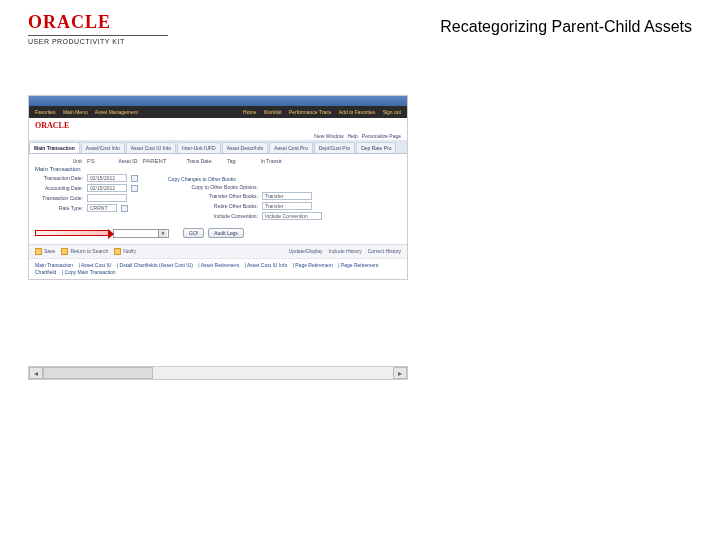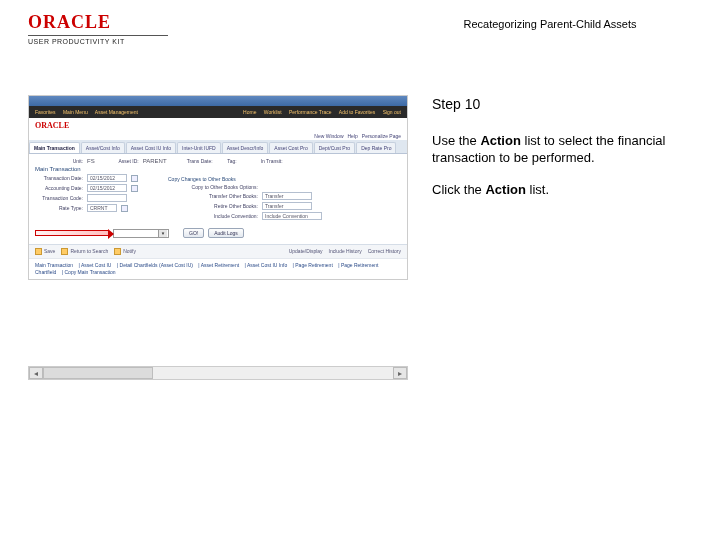--- a/index.html
+++ b/index.html
@@ -31,24 +31,24 @@
   .brand-sub {
     font-size: 7px;
     letter-spacing: 0.5px;
     color: #222;
     border-top: 1px solid #555;
     margin-top: 2px;
     padding-top: 2px;
   }
   .title-area {
     flex: 1;
-    text-align: center;
+    text-align: right;
     padding-left: 240px;
     padding-top: 6px;
-    font-size: 11px;
+    font-size: 16px;
   }
 
   
   .main {
     display: flex;
     padding: 44px 28px 0 28px;
     gap: 24px;
   }
   .left { width: 380px; }
   .right { flex: 1; font-size: 13px; line-height: 1.35; }
@@ -270,22 +270,13 @@
 
     <div class="hscroll">
       <div class="cap">◂</div>
       <div class="track">
         <div class="thumb"></div>
       </div>
       <div class="cap">▸</div>
     </div>
   </div>
 
-  <div class="right">
-    <p class="step">Step 10</p>
-    <p>
-      <span>Use the </span><b>Action</b><span> list to select the financial transaction to be performed.</span>
-    </p>
-    <p>
-      <span>Click the </span><b>Action</b><span> list.</span>
-    </p>
-  </div>
 </div>
 
 </body></html>

